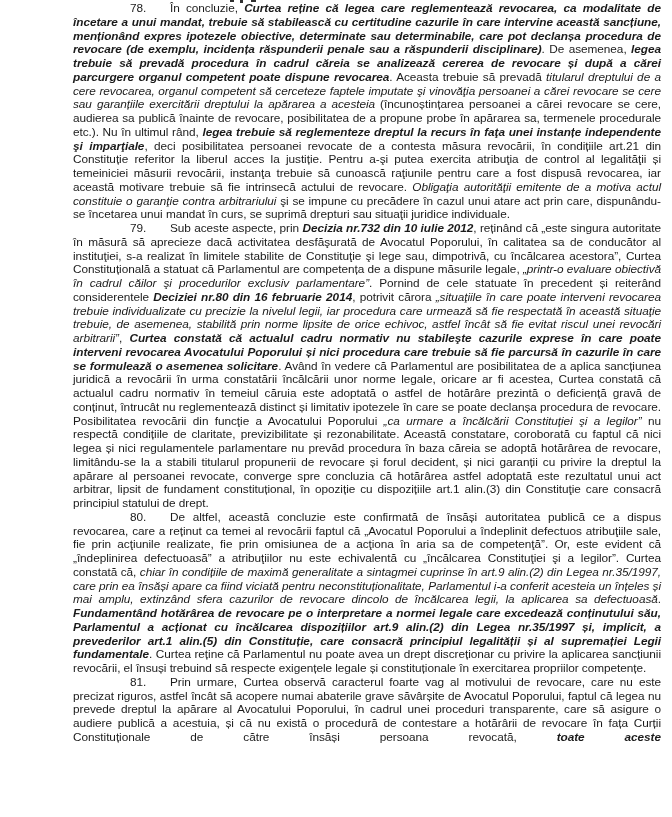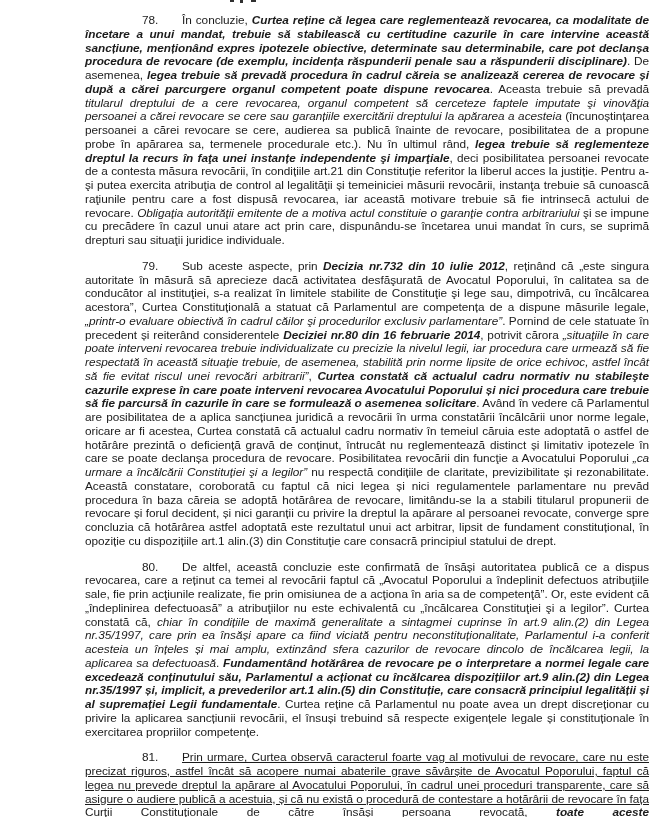--- a/index.html
+++ b/index.html
@@ -15,22 +15,22 @@
     position: absolute;
     left: 73px;
     top: 2px;
     width: 588px;
     color: #1b1b1b;
     font-size: 11.8px;
     line-height: 13.75px;
     text-align: justify;
     letter-spacing: -0.05px;
   }
-  p.para { margin: 12px; padding: 0; text-indent: 57px; }
-  p.para.cut { text-align-last: justify; text-decoration: underline; }
+  p.para { margin: 0; padding: 0; text-indent: 57px; }
+  p.para.cut { text-align-last: justify; }
   .pnum { display: inline-block; width: 40px; text-indent: 0; font-style: normal; font-weight: normal; }
   .run.regular { font-style: normal; font-weight: normal; }
   .run.italic { font-style: italic; font-weight: normal; }
   .run.bold-italic { font-style: italic; font-weight: bold; }
   
   .frag { position: absolute; background: #2f2f2f; }
   .frag.f1 { left: 230px; top: 0; width: 4px; height: 2px; }
   .frag.f2 { left: 240px; top: 0; width: 3px; height: 3px; }
   .frag.f3 { left: 251px; top: 0; width: 5px; height: 2px; }
 </style>

